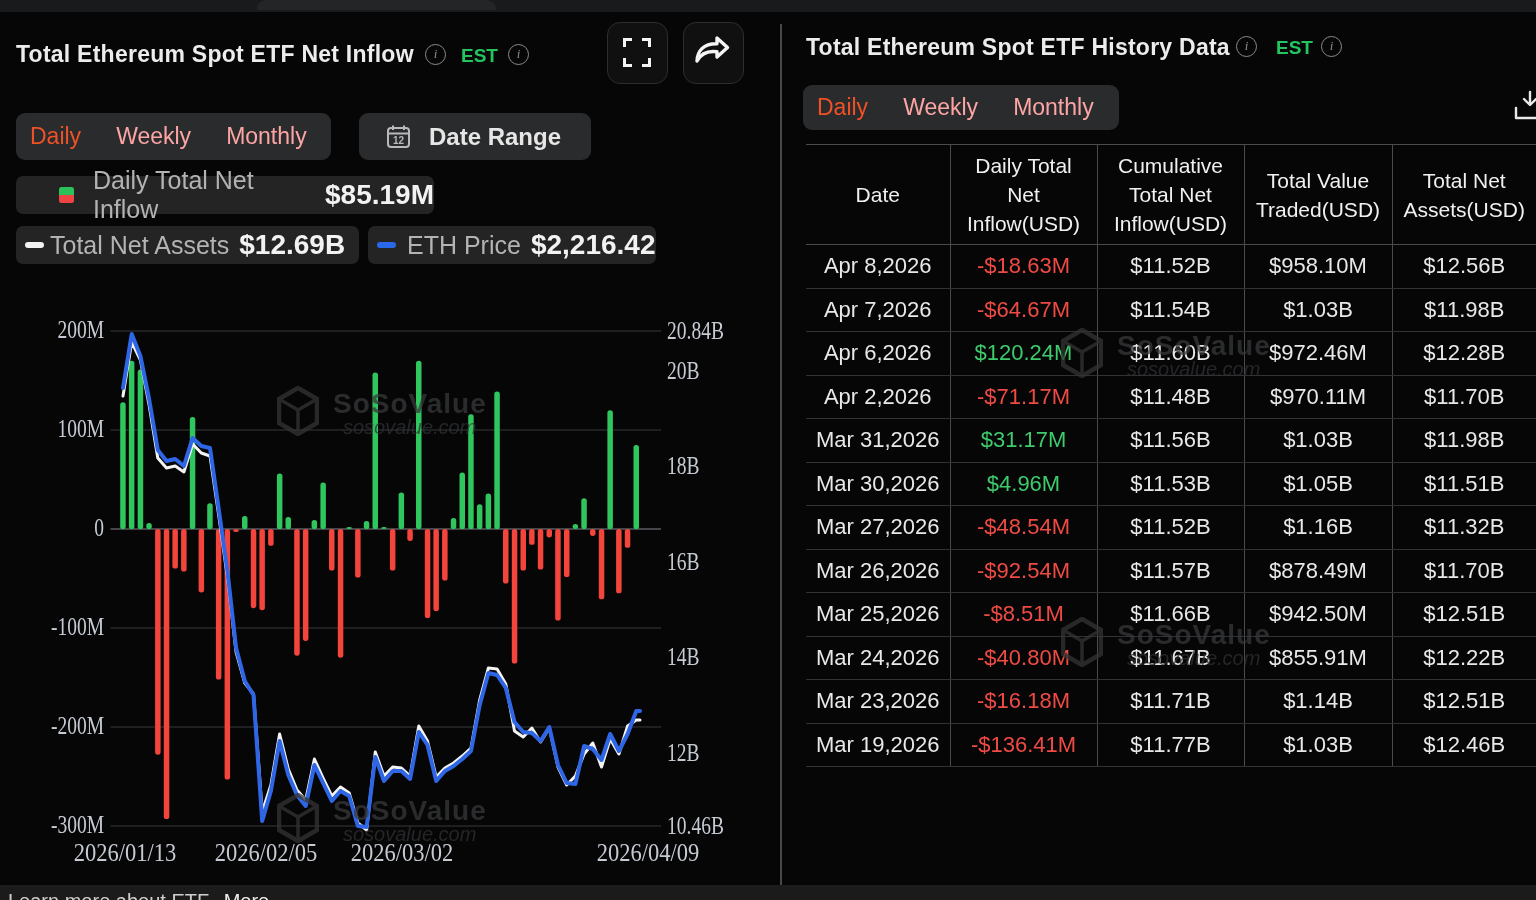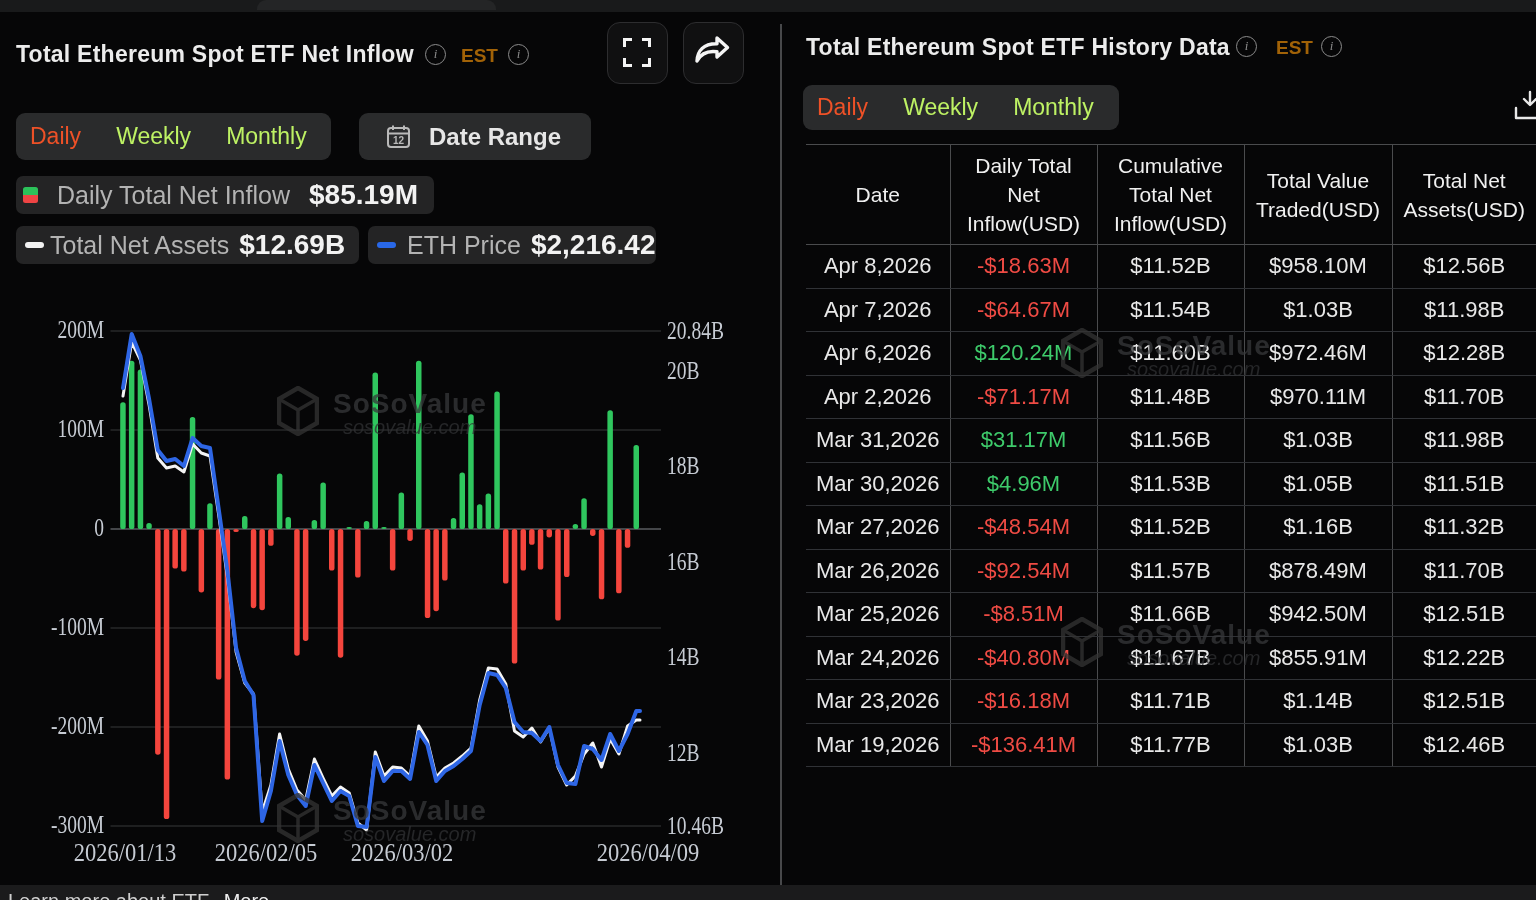--- a/index.html
+++ b/index.html
@@ -8,29 +8,29 @@
 
 #topstrip { left:0; top:0; width:1536px; height:12px; background:#191a1b; }
 #toptab { left:257px; top:0; width:239px; height:10px; background:#242526; border-radius:9px 9px 0 0; }
 
 #vdiv { left:780px; top:24px; width:2px; height:861px; background:#47484a; }
 
 #botbar { left:0; top:885px; width:1536px; height:15px; background:#1b1b1c; }
 #botbar .t { position:absolute; left:8px; top:5px; font-size:20px; color:#cfcfcf; }
 
 .title { font-size:23px; font-weight:bold; color:#ececec; letter-spacing:0.25px; }
-.est { font-size:19px; font-weight:600; color:#a16207; }
+.est { font-size:19px; font-weight:600; color:#22c55e; }
 .icirc { width:21px; height:21px; border:1.6px solid #8b8b8b; border-radius:50%;
   color:#8b8b8b; font-size:13px; text-align:center; line-height:18px; font-family:"Liberation Serif",serif; font-style:italic; }
 
 .sqbtn { width:61px; height:62px; background:#101011; border:1.5px solid #2d2d2f; border-radius:13px; }
 
 .tabs { background:#2a2b2c; border-radius:9px; display:flex; align-items:center; }
 .tabs .on { color:#ee5127; }
-.tabs .off { color:#bef264; }
+.tabs .off { color:#fca5a5; }
 
 .chip { background:#242425; border-radius:7px; display:flex; align-items:center; }
 .chip .lab { color:#b3b3b3; font-size:25px; }
 .chip .val { color:#f2f2f2; font-size:28px; font-weight:bold; }
 
 #htable { left:806px; top:144px; width:730px; border-collapse:collapse; table-layout:fixed; }
 #htable th { font-size:21px; font-weight:normal; color:#f0f0f0; border:1.5px solid #4a4b4d;
   border-left:none; padding:6px 0; line-height:29px; }
 #htable th:last-child, #htable td:last-child { border-right:none; }
 #htable td { font-size:22px; color:#e8e8e8; text-align:center; height:43.5px;
@@ -86,21 +86,21 @@
 <svg width="27" height="27" viewBox="0 0 27 27" style="margin-left:26px;">
       <g stroke="#b9b9b9" stroke-width="2" fill="none">
 <rect x="3" y="5" width="21" height="19" rx="3"></rect>
         <path d="M8 2.5 V7 M19 2.5 V7 M3 10.5 H24"></path>
       </g>
 <text x="13.5" y="21" font-size="10" fill="#b9b9b9" text-anchor="middle" font-weight="bold">12</text>
     </svg>
 <span style="color:#e6e6e6;font-size:24px;font-weight:bold;margin-left:17px;">Date Range</span>
 </div>
 
-<div class="abs chip" style="left:16px;top:176px;width:418px;height:38px;">
+<div class="abs chip" style="left:16px;top:176px;width:418px;height:38px;padding-left:36px;">
 <div style="margin-left:7px;width:15px;height:16px;">
 <div style="width:15px;height:7.5px;background:#2cc25a;border-radius:2.5px 2.5px 0 0;"></div>
 <div style="width:15px;height:8.5px;background:#ef4444;border-radius:0 0 2.5px 2.5px;"></div>
 </div>
 <span class="lab" style="margin-left:19px;">Daily Total Net Inflow</span>
 <span class="val" style="margin-left:19px;">$85.19M</span>
 </div>
 <div class="abs chip" style="left:16px;top:226px;width:343px;height:38px;">
 <div style="margin-left:9px;width:19px;height:6px;background:#f2f2f2;border-radius:3px;"></div>
 <span class="lab" style="margin-left:6px;">Total Net Assets</span>

